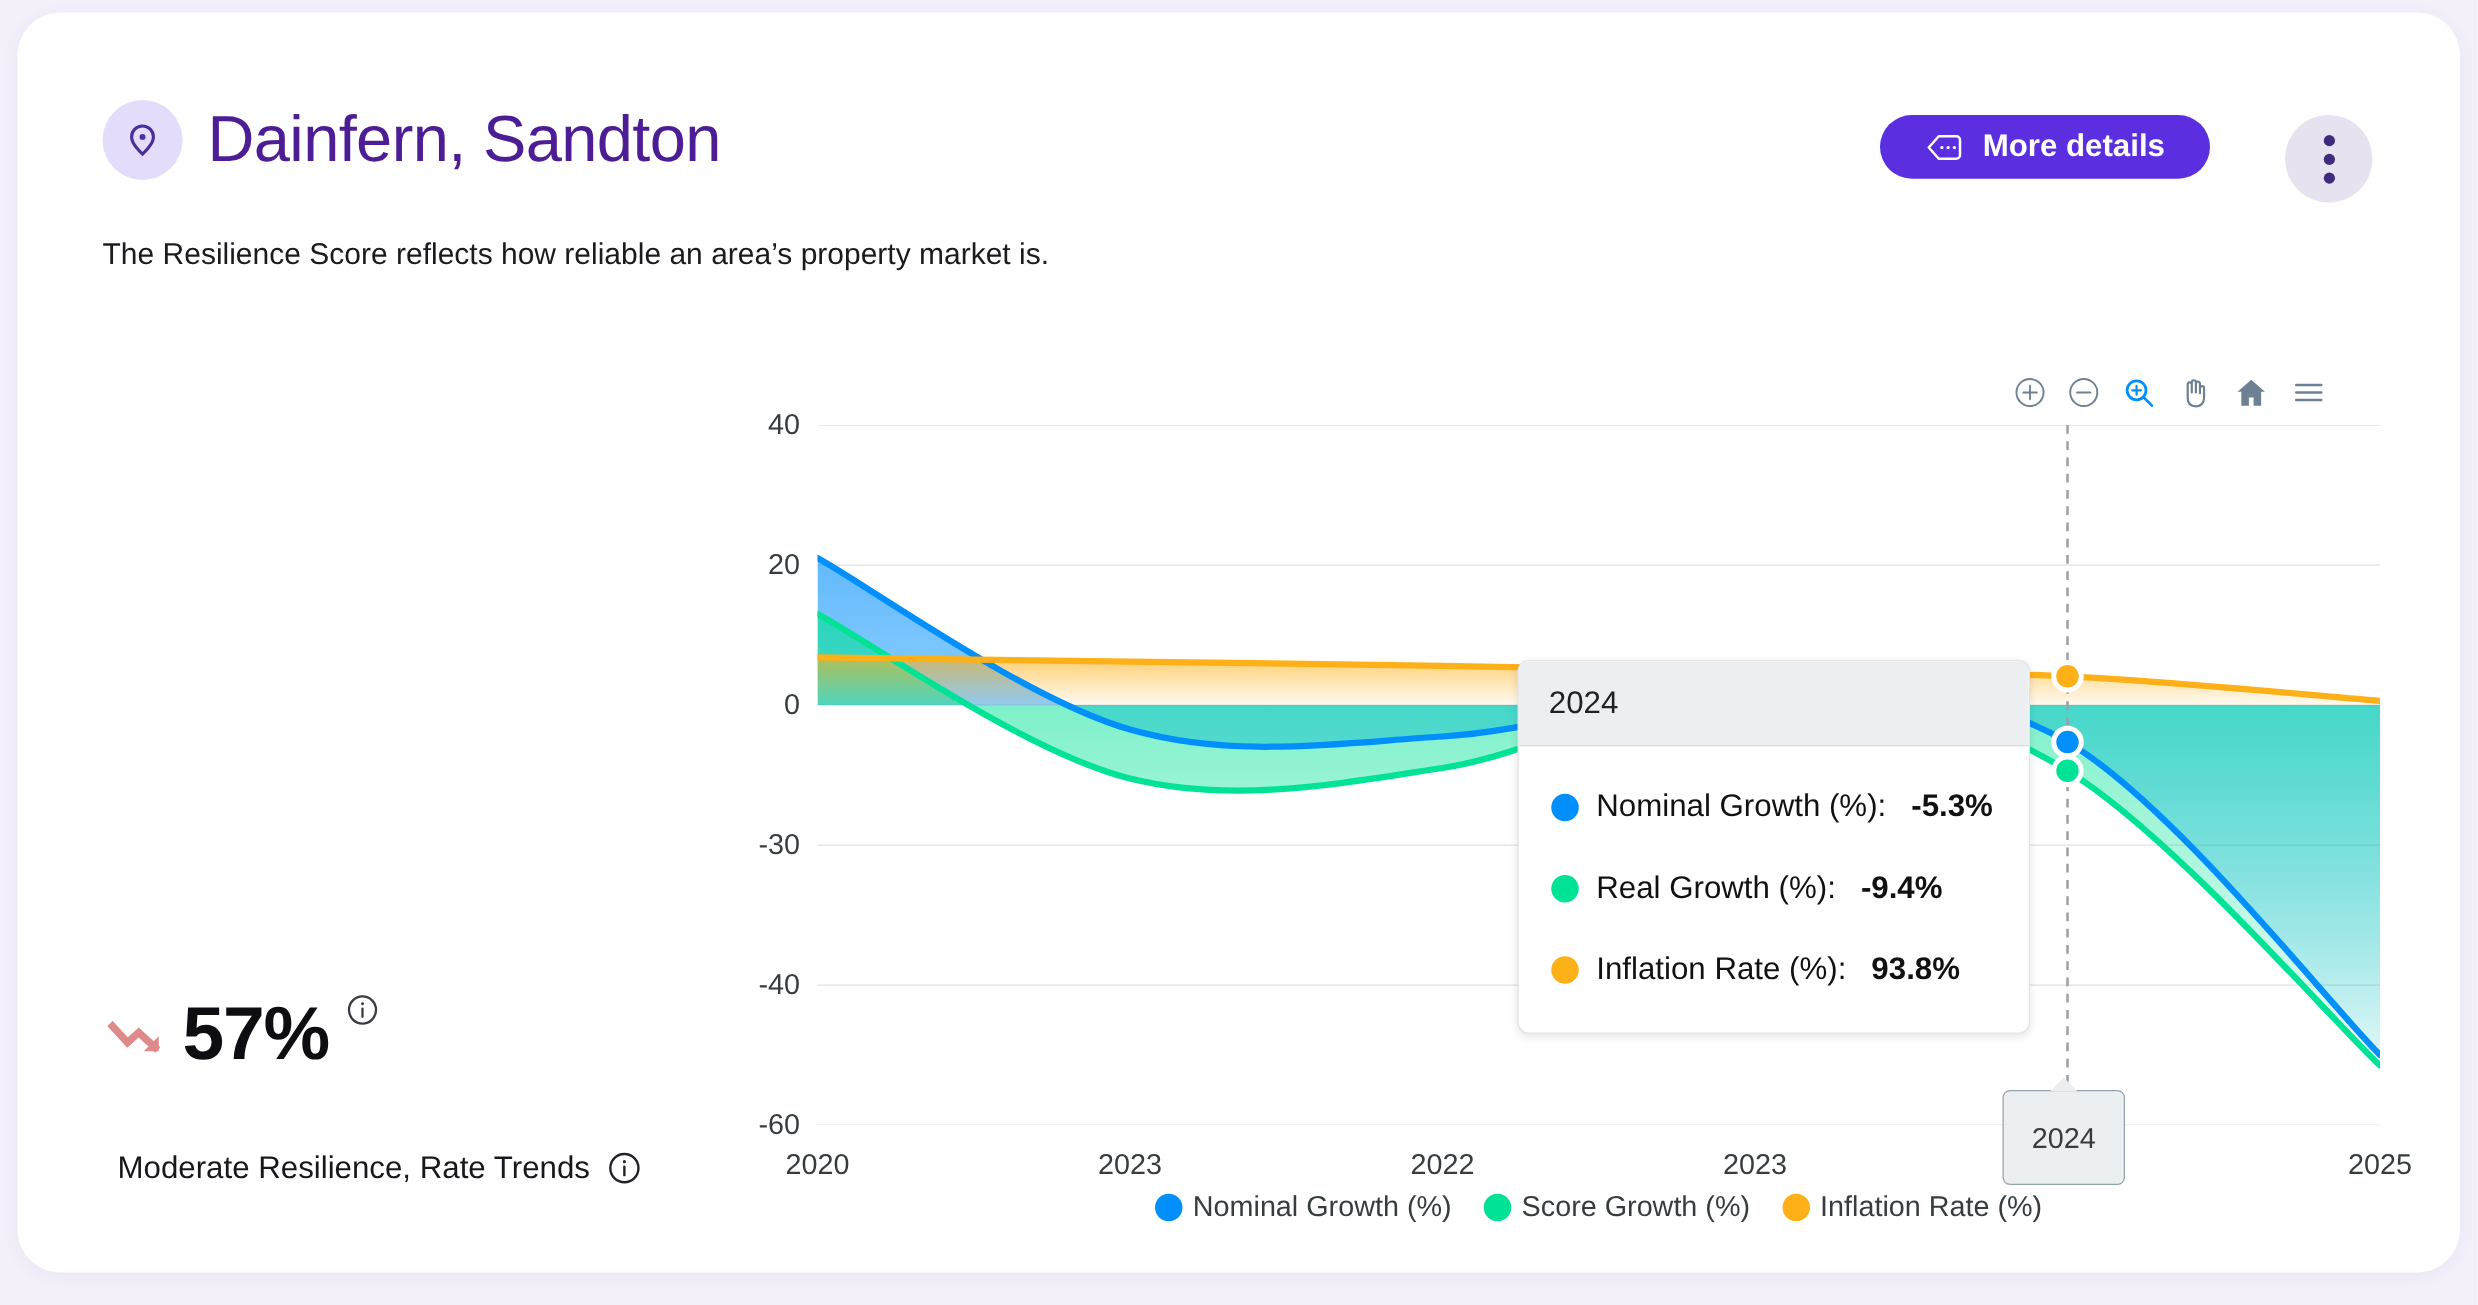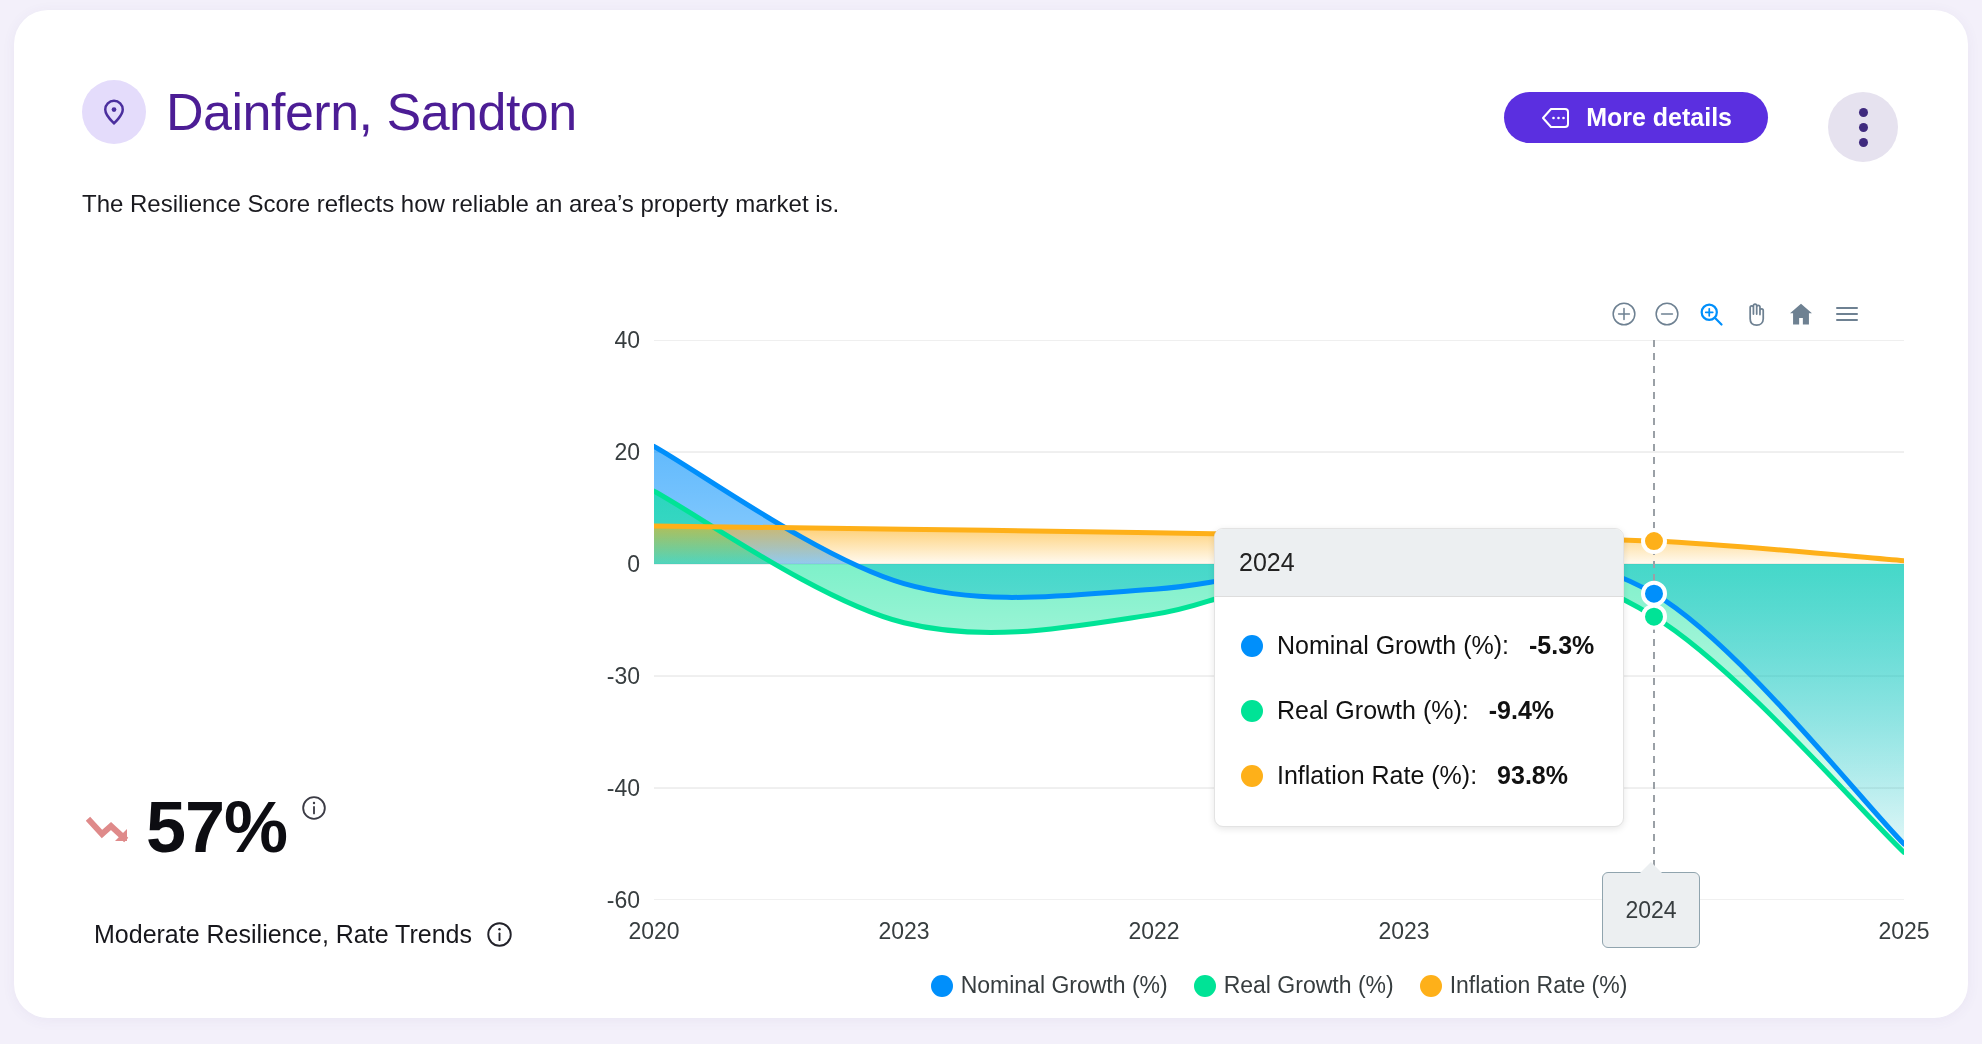--- a/index.html
+++ b/index.html
@@ -51,21 +51,21 @@
     display: flex; flex-direction: column; align-items: center;
     justify-content: center; gap: 6px;
   }
   .kebab-btn i { width: 9px; height: 9px; border-radius: 50%; background: #3f2a7e; display:block;}
 
   
   .score-row {
     position: absolute; left: 72px; top: 775px;
     display: flex; align-items: center; gap: 14px;
   }
-  .score-value { font-size: 72px; font-weight: 700; color: #0d0d12; line-height: 84px; letter-spacing:-1px;}
+  .score-value { font-size: 60px; font-weight: 700; color: #0d0d12; line-height: 84px; letter-spacing:-1px;}
   .score-caption {
     position: absolute; left: 80px; top: 910px;
     font-size: 25px; color: #17171c; display: flex; align-items: center; gap: 14px;
     white-space: nowrap;
   }
   .info-ico { flex: none; }
 
   
   .chart-wrap { position: absolute; left: 640px; top: 270px; width: 1250px; height: 700px; }
   .chart-toolbar {
@@ -77,21 +77,21 @@
   .ylabel {
     position: absolute; right: calc(100% + 14px);
     font-size: 23px; color: #373d3f; white-space: nowrap; transform: translateY(-50%);
     text-align: right;
   }
   .xlabel {
     position: absolute; top: 100%; margin-top: 18px;
     font-size: 23px; color: #373d3f; white-space: nowrap; transform: translateX(-50%);
   }
   .legend {
-    position: absolute; left: 0; right: 0; top: 692px;
+    position: absolute; left: 0; right: 0; top: 672px;
     display: flex; justify-content: center; align-items: center; gap: 26px;
   }
   .legend-item { display: flex; align-items: center; gap: 8px; font-size: 23px; color: #373d3f; cursor: pointer; white-space: nowrap;}
   .legend-dot { width: 22px; height: 22px; border-radius: 50%; flex: none; }
 
   
   .tooltip {
     position: absolute; left: 1200px; top: 518px;
     width: 410px; background: #fff;
     border: 1px solid #e3e3e3; border-radius: 9px;
@@ -268,21 +268,21 @@
       </svg>
     </div>
 
     <div class="legend">
       <div class="legend-item">
         <span class="legend-dot" style="background:#008FFB"></span>
         <span>Nominal Growth (%)</span>
       </div>
       <div class="legend-item">
         <span class="legend-dot" style="background:#00E396"></span>
-        <span>Real Growth (%)</span>
+        <span>Score Growth (%)</span>
       </div>
       <div class="legend-item">
         <span class="legend-dot" style="background:#FEB019"></span>
         <span>Inflation Rate (%)</span>
       </div>
     </div>
   </div>
 
   <div class="tooltip">
     <div class="tt-title">2024</div>

